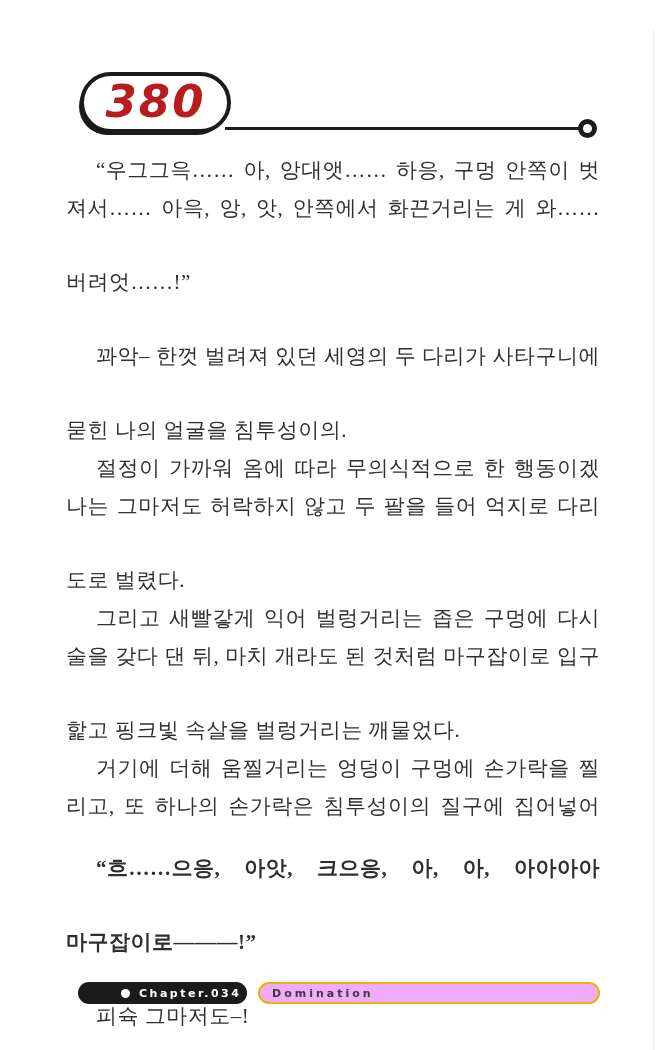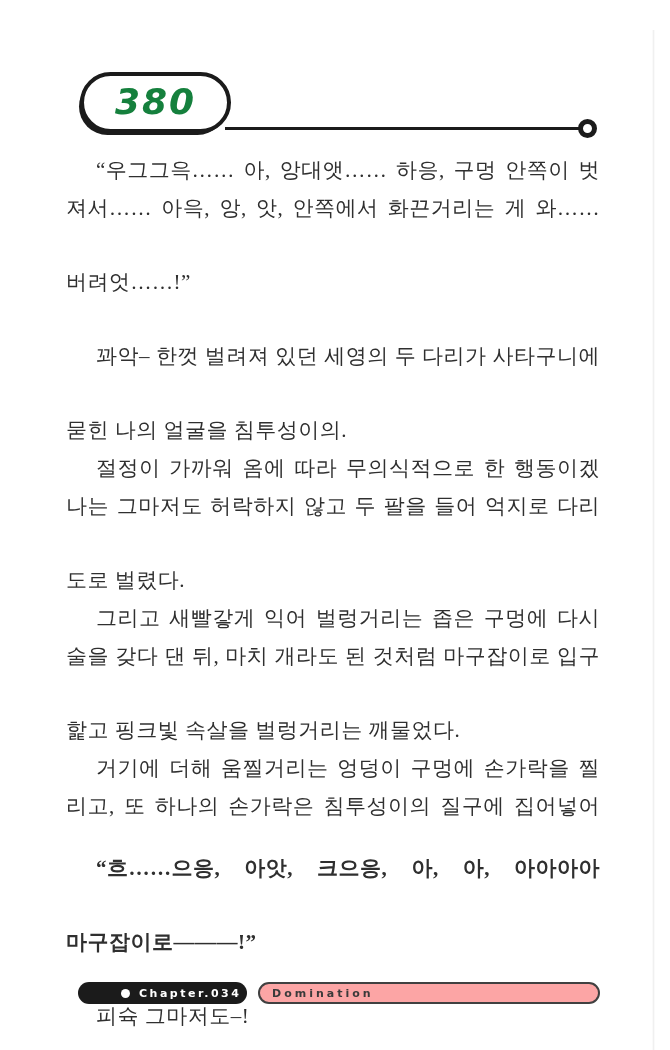--- a/index.html
+++ b/index.html
@@ -24,23 +24,23 @@
     border-radius: 32px;
     background: #ffffff;
     box-shadow: -3px 4px 0 -2px #1b1b1b;
     display: flex; align-items: center; justify-content: center;
     z-index: 2;
   }
   .badge .num {
     font-family: "DejaVu Sans", "Liberation Sans", sans-serif;
     font-style: italic;
     font-weight: bold;
-    font-size: 36px;
+    font-size: 45px;
     letter-spacing: 2px;
-    color: #15803d;
+    color: #b91c1c;
     transform: translateY(-1px);
   }
   .rule {
     position: absolute;
     left: 225px; top: 127px;
     width: 356px; height: 3px;
     background: #1b1b1b;
     z-index: 1;
   }
   .ring {
@@ -100,22 +100,22 @@
     font-weight: bold;
     letter-spacing: 2.5px;
     color: #ffffff;
     margin-left: 9px;
     white-space: nowrap;
   }
   .title-pill {
     position: absolute;
     left: 258px; top: 982px;
     width: 342px; height: 22px;
-    background: #fca5a5;
-    border: 2px solid #404040;
+    background: #f0abfc;
+    border: 2px solid #eab308;
     border-radius: 12px;
     display: flex; align-items: center;
     box-sizing: border-box;
   }
   .title-pill .title-label {
     font-family: "DejaVu Sans", "Liberation Sans", sans-serif;
     font-size: 11px;
     font-weight: bold;
     letter-spacing: 3px;
     color: #3a3a3a;

